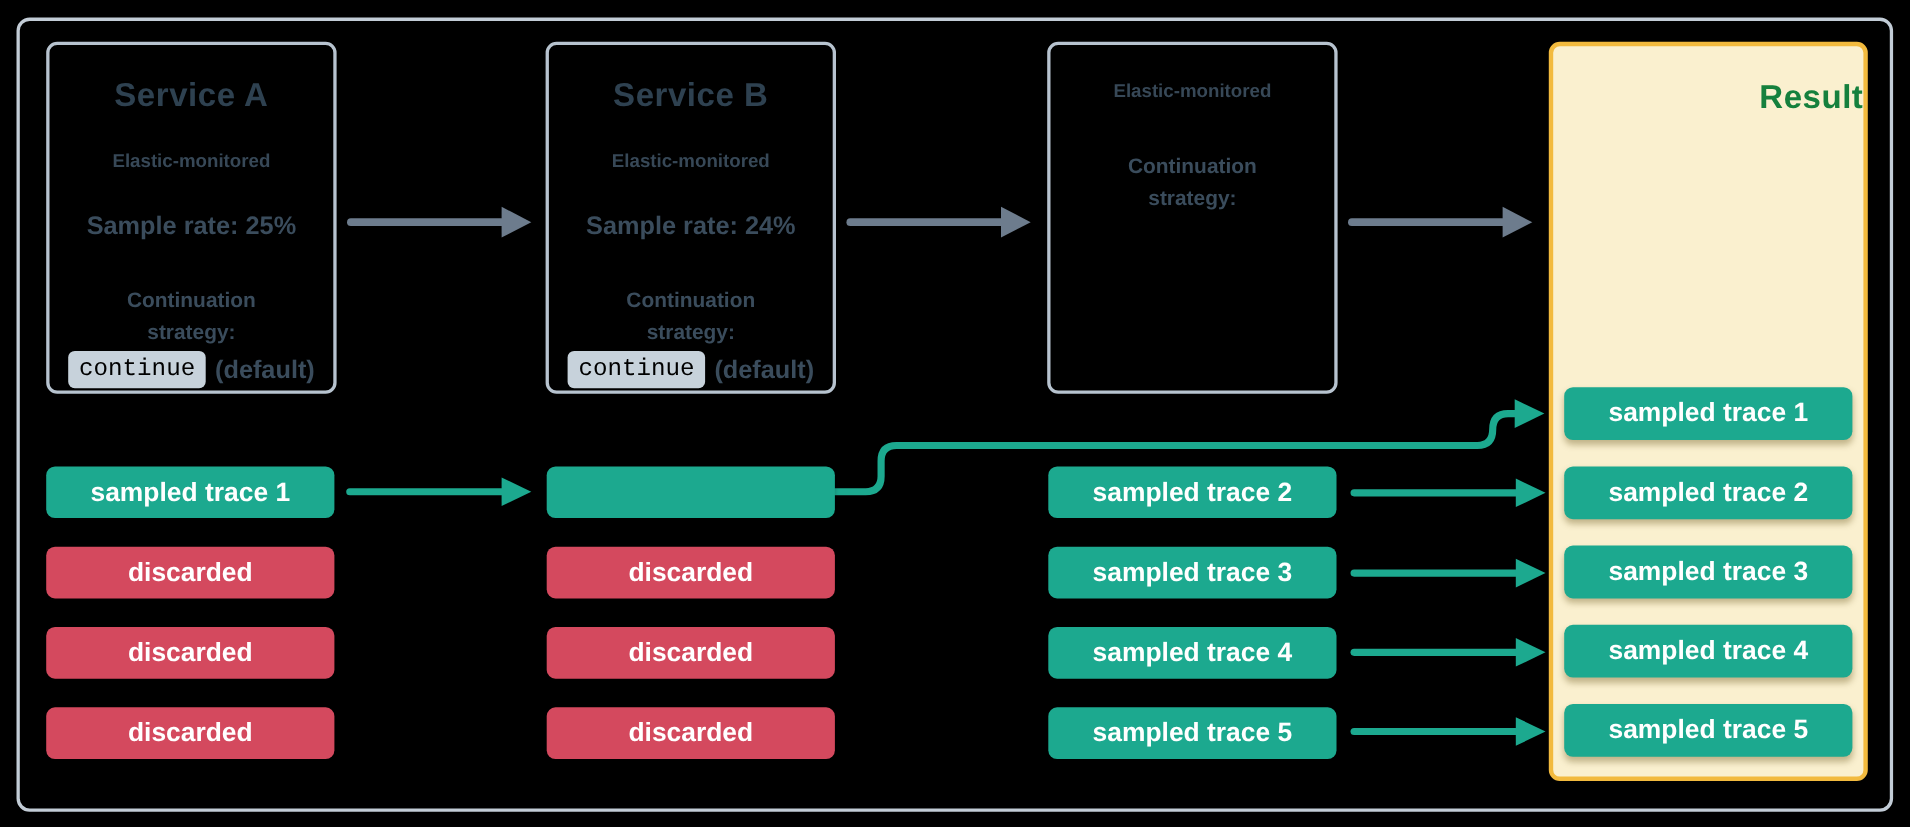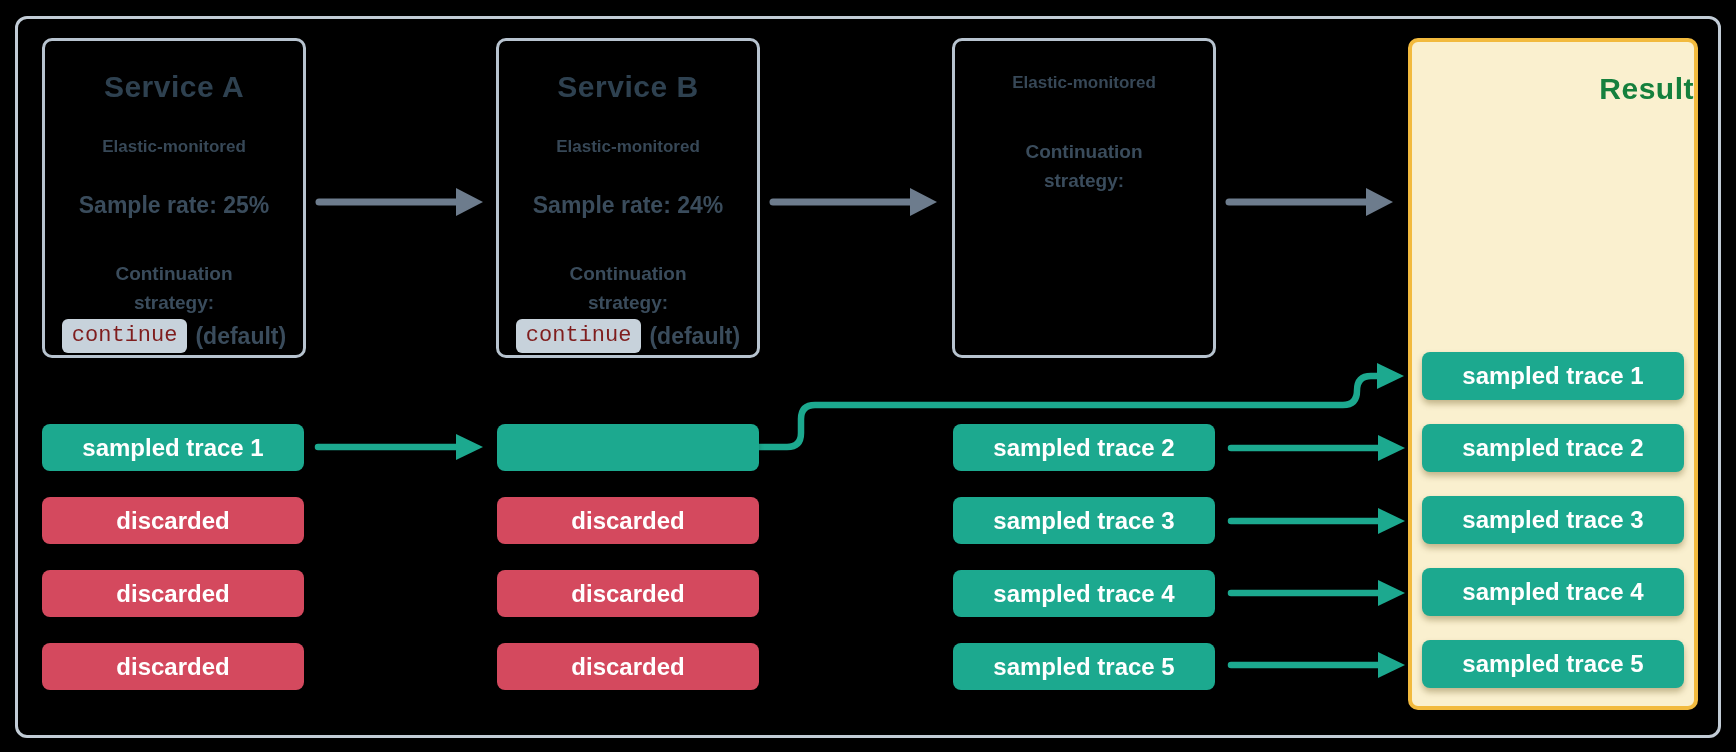--- a/index.html
+++ b/index.html
@@ -51,21 +51,21 @@
   .strat-row {
     margin-top: 2px;
     display: flex;
     justify-content: center;
     align-items: center;
     gap: 8px;
   }
   .code-chip {
     display: inline-block;
     background: #c7d2db;
-    color: #7f1d1d;
+    color: #000000;
     font-family: "Liberation Mono", "DejaVu Sans Mono", monospace;
     font-size: 22px;
     line-height: 26px;
     padding: 4px 10px;
     border-radius: 6px;
   }
   .suffix { font-size: 23px; font-weight: bold; }
 
   
   .chip {

